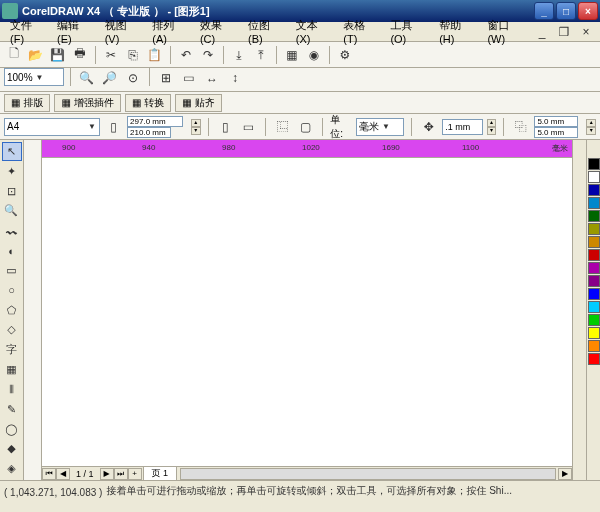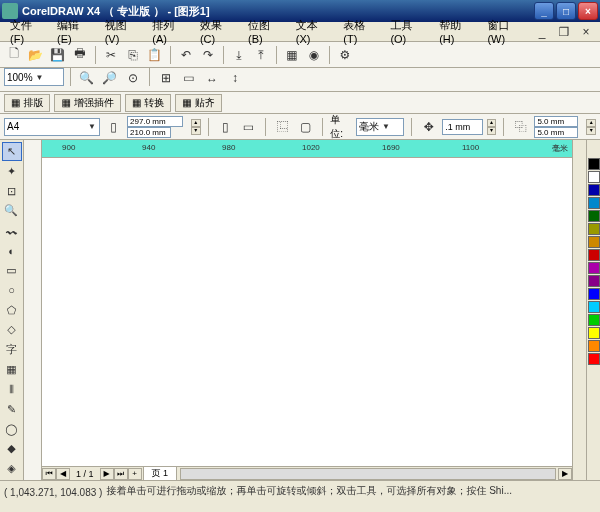--- a/index.html
+++ b/index.html
@@ -23,21 +23,21 @@
 .propbar { height: 26px; background: #f5f4ee; display: flex; align-items: center; padding: 0 4px; border-bottom: 1px solid #aca899; gap: 4px; }
 .field { height: 16px; background: #fff; border: 1px solid #7f9db9; font-size: 9px; padding: 0 2px; display: flex; align-items: center; }
 .spin { display: flex; flex-direction: column; width: 10px; }
 .spin div { height: 8px; background: #ece9d8; border: 1px solid #aca899; font-size: 6px; text-align: center; line-height: 5px; }
 .workspace { display: flex; height: 340px; background: #808080; }
 .toolbox { width: 24px; background: #ece9d8; border-right: 1px solid #aca899; display: flex; flex-direction: column; padding: 2px 0; gap: 1px; }
 .tool { width: 20px; height: 20px; margin: 0 auto; display: flex; align-items: center; justify-content: center; font-size: 11px; color: #333; border: 1px solid transparent; }
 .tool.sel { border: 1px solid #316ac5; background: #c1d2ee; }
 .rulv { width: 18px; background: #f5f4ee; border-right: 1px solid #aca899; }
 .canvas-area { flex: 1; display: flex; flex-direction: column; background: #fff; }
-.rulh { height: 18px; background: #5eead4; border-bottom: 1px solid #aca899; display: flex; font-size: 8px; color: #333; position: relative; }
+.rulh { height: 18px; background: #d946ef; border-bottom: 1px solid #aca899; display: flex; font-size: 8px; color: #333; position: relative; }
 .rulh span { position: absolute; top: 3px; }
 .canvas { flex: 1; background: #fff; position: relative; }
 .scrollh { height: 14px; background: #ece9d8; border-top: 1px solid #aca899; display: flex; align-items: center; font-size: 9px; }
 .scrollh .sbtn { width: 14px; height: 12px; background: #ece9d8; border: 1px solid #aca899; text-align: center; line-height: 10px; font-size: 8px; }
 .scrollh .tab { padding: 0 8px; background: #fff; border: 1px solid #aca899; margin: 0 1px; }
 .palette { width: 14px; background: #ece9d8; border-left: 1px solid #aca899; display: flex; flex-direction: column; padding-top: 18px; }
 .sw { width: 12px; height: 12px; margin: 0 auto 1px; border: 1px solid #666; }
 .scrollv { width: 14px; background: #ece9d8; border-left: 1px solid #aca899; }
 .statusbar { height: 18px; background: #ece9d8; border-top: 1px solid #aca899; display: flex; align-items: flex-end; padding: 0 4px; font-size: 10px; color: #333; }
 .twocol { display: flex; flex-direction: column; margin-right: 4px; }

